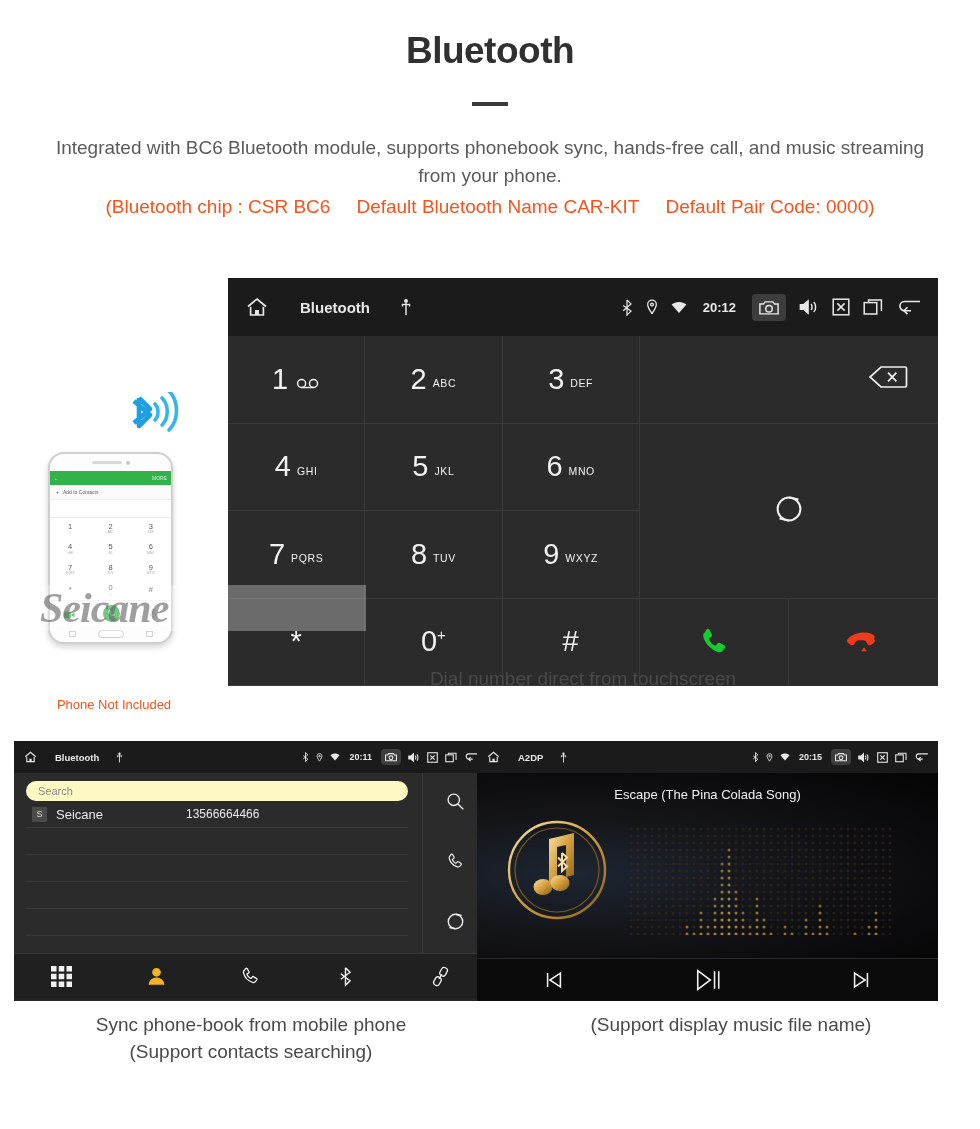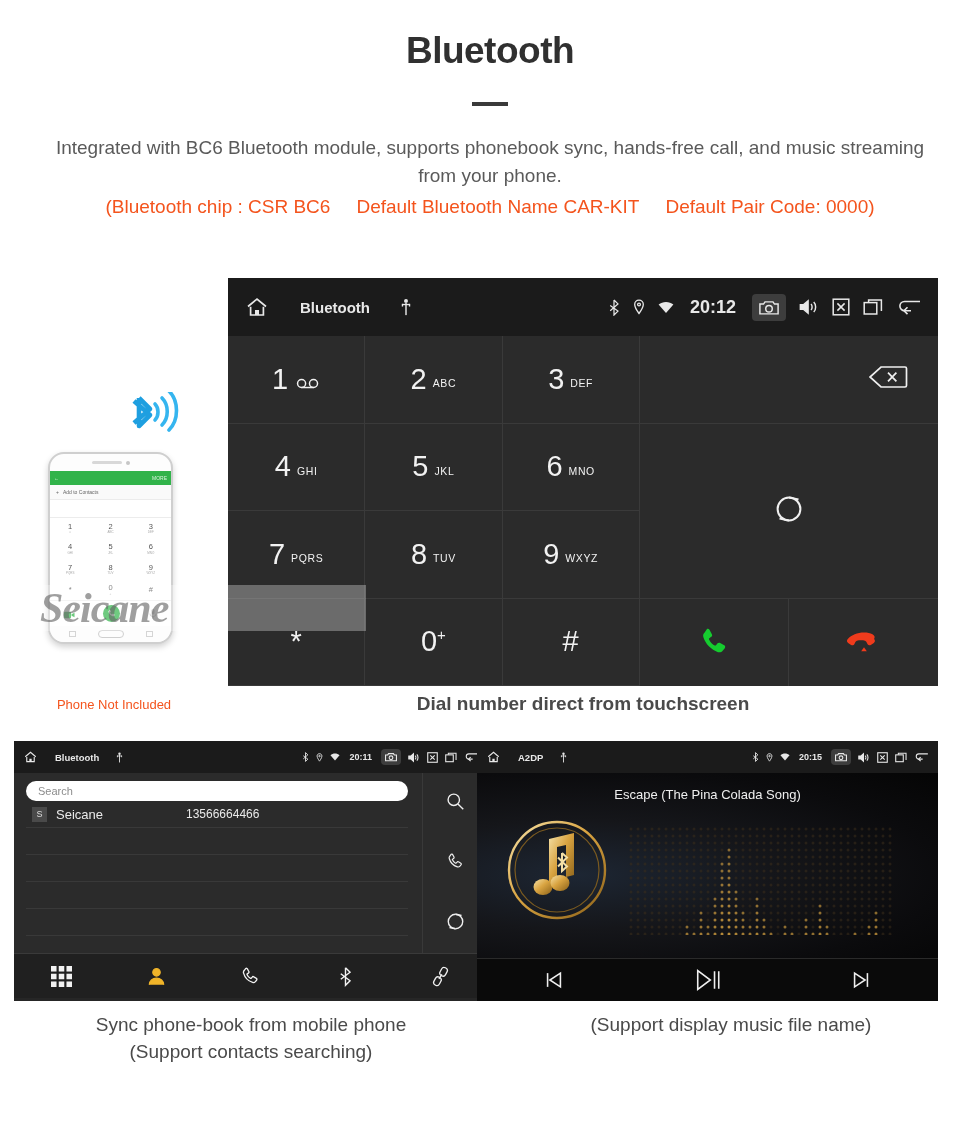--- a/index.html
+++ b/index.html
@@ -45,21 +45,21 @@
   .cam-hl { background: #3d3d3d; border-radius: 4px; }
 
   
   #dialer {
     position: absolute; left: 228px; top: 278px; width: 710px; height: 408px;
   }
   #dialer .statusbar { height: 58px; padding: 0 16px; }
   #dialer .sb-left { gap: 30px; }
   #dialer .sb-title { font-size: 15px; }
   #dialer .sb-right { gap: 13px; }
-  #dialer .sb-time { font-size: 18px; margin: 0 3px; }
+  #dialer .sb-time { font-size: 13px; margin: 0 3px; }
   #dialer .cam-hl { padding: 5px 7px; }
 
   .dial-body { display: flex; height: 350px; }
   .keypad { width: 58%; display: flex; flex-wrap: wrap; }
   .key {
     width: 33.3333%; height: 25%;
     border-right: 1px solid #3a3a3a; border-bottom: 1px solid #3a3a3a;
     background: #2b2b2b;
     display: flex; align-items: center; justify-content: center;
     color: #f2f2f2;
@@ -144,37 +144,37 @@
   }
   #wm .wm-text {
     font-family: "Liberation Serif", serif;
     font-style: italic; font-weight: bold; font-size: 42px;
     color: rgba(100,100,100,.62);
     letter-spacing: -1px; line-height: 46px; padding-left: 4px;
   }
 
   
   .cap { text-align: center; font-size: 19px; color: #4a4a4a; line-height: 27px; }
-  #cap-main { position: absolute; left: 228px; top: 690px; width: 710px; font-weight: bold; }
+  #cap-main { position: absolute; left: 228px; top: 665px; width: 710px; }
   #cap-left { position: absolute; left: 14px; top: 1011px; width: 474px; }
   #cap-right { position: absolute; left: 494px; top: 1011px; width: 474px; }
 
   
   #phonebook { position: absolute; left: 14px; top: 741px; width: 474px; height: 260px; }
   #phonebook .statusbar, #music .statusbar { height: 32px; padding: 0 9px; }
   #phonebook .sb-left, #music .sb-left { gap: 17px; }
   #phonebook .sb-title, #music .sb-title { font-size: 9.5px; }
   #phonebook .sb-right, #music .sb-right { gap: 7px; }
   #phonebook .sb-time, #music .sb-time { font-size: 9px; margin: 0 2px; }
   #phonebook .cam-hl, #music .cam-hl { padding: 3px 4px; }
 
   .pb-body { display: flex; height: 180px; background: #2b2b2b; }
   .pb-list { flex: 1; padding: 8px 14px 0 12px; }
   .pb-search {
-    height: 20px; border-radius: 10px; background: #ffffff;
+    height: 20px; border-radius: 10px; background: #fef9c3;
     display: flex; align-items: center; padding: 0 12px;
     color: #8c8c8c; font-size: 11px;
   }
   .pb-row {
     height: 27px; display: flex; align-items: center;
     border-bottom: 1px solid #393939; padding-left: 6px;
   }
   .pb-ava {
     width: 15px; height: 15px; background: #4a4a4a; color: #ddd;
     font-size: 9px; display: flex; align-items: center; justify-content: center;

